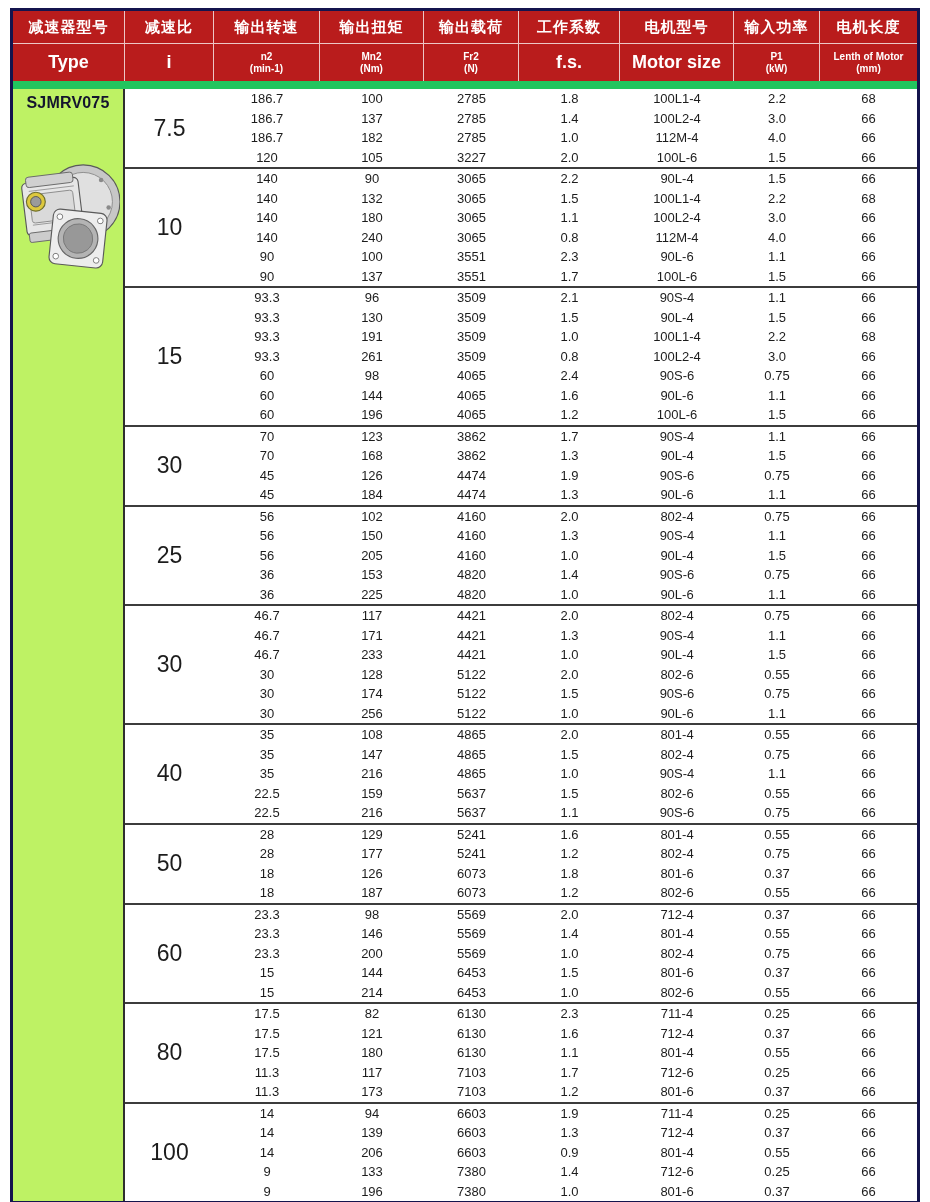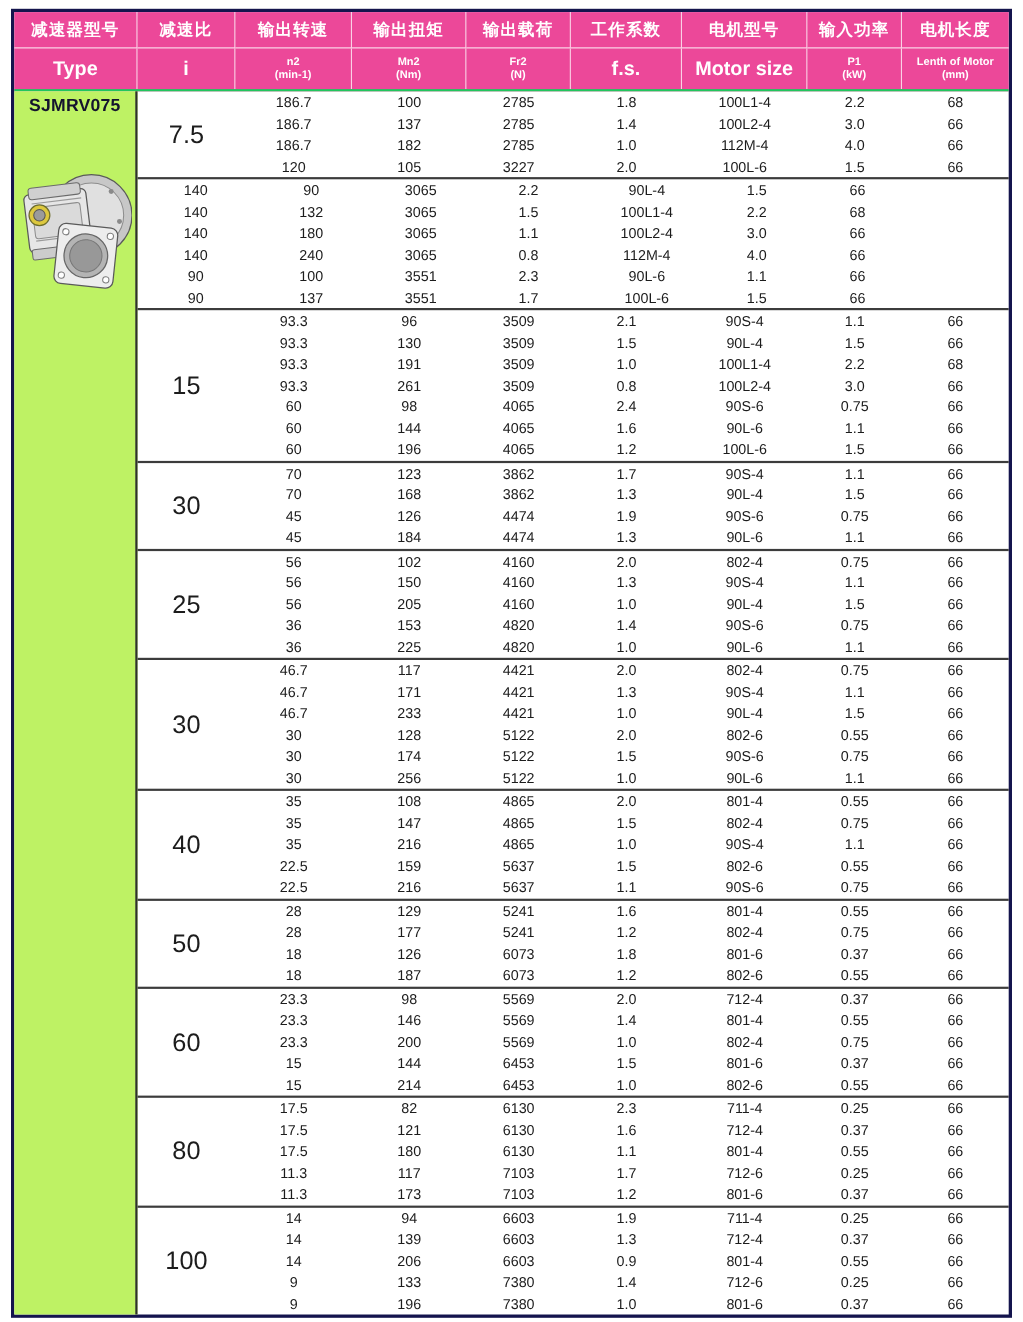--- a/index.html
+++ b/index.html
@@ -11,21 +11,21 @@
   }
   .page { position: absolute; top: 8px; left: 10px; }
 
   .spec-table {
     width: 910px;
     border: 3px solid #14144d;
     background: #ffffff;
   }
 
   
-  .thead { background: #ec4899; border-bottom: 2px solid #22c55e; }
+  .thead { background: #b91c1c; border-bottom: 8px solid #22c55e; }
   .hrow {
     display: grid;
     grid-template-columns: 112px 89px 106px 104px 95px 101px 114px 86px 97px;
   }
   .hcell {
     color: #ffffff; text-align: center;
     display: flex; align-items: center; justify-content: center;
     border-right: 1px solid rgba(255,255,255,0.75);
     font-weight: bold;
   }
@@ -175,20 +175,21 @@
                 <span class="dcell">105</span>
                 <span class="dcell">3227</span>
                 <span class="dcell">2.0</span>
                 <span class="dcell">100L-6</span>
                 <span class="dcell">1.5</span>
                 <span class="dcell">66</span>
               </div>
             </div>
           </div>
           <div class="section">
+            <div class="ratio-cell">10</div>
             <div class="rows-col">
               <div class="drow">
                 <span class="dcell">140</span>
                 <span class="dcell">90</span>
                 <span class="dcell">3065</span>
                 <span class="dcell">2.2</span>
                 <span class="dcell">90L-4</span>
                 <span class="dcell">1.5</span>
                 <span class="dcell">66</span>
               </div>

